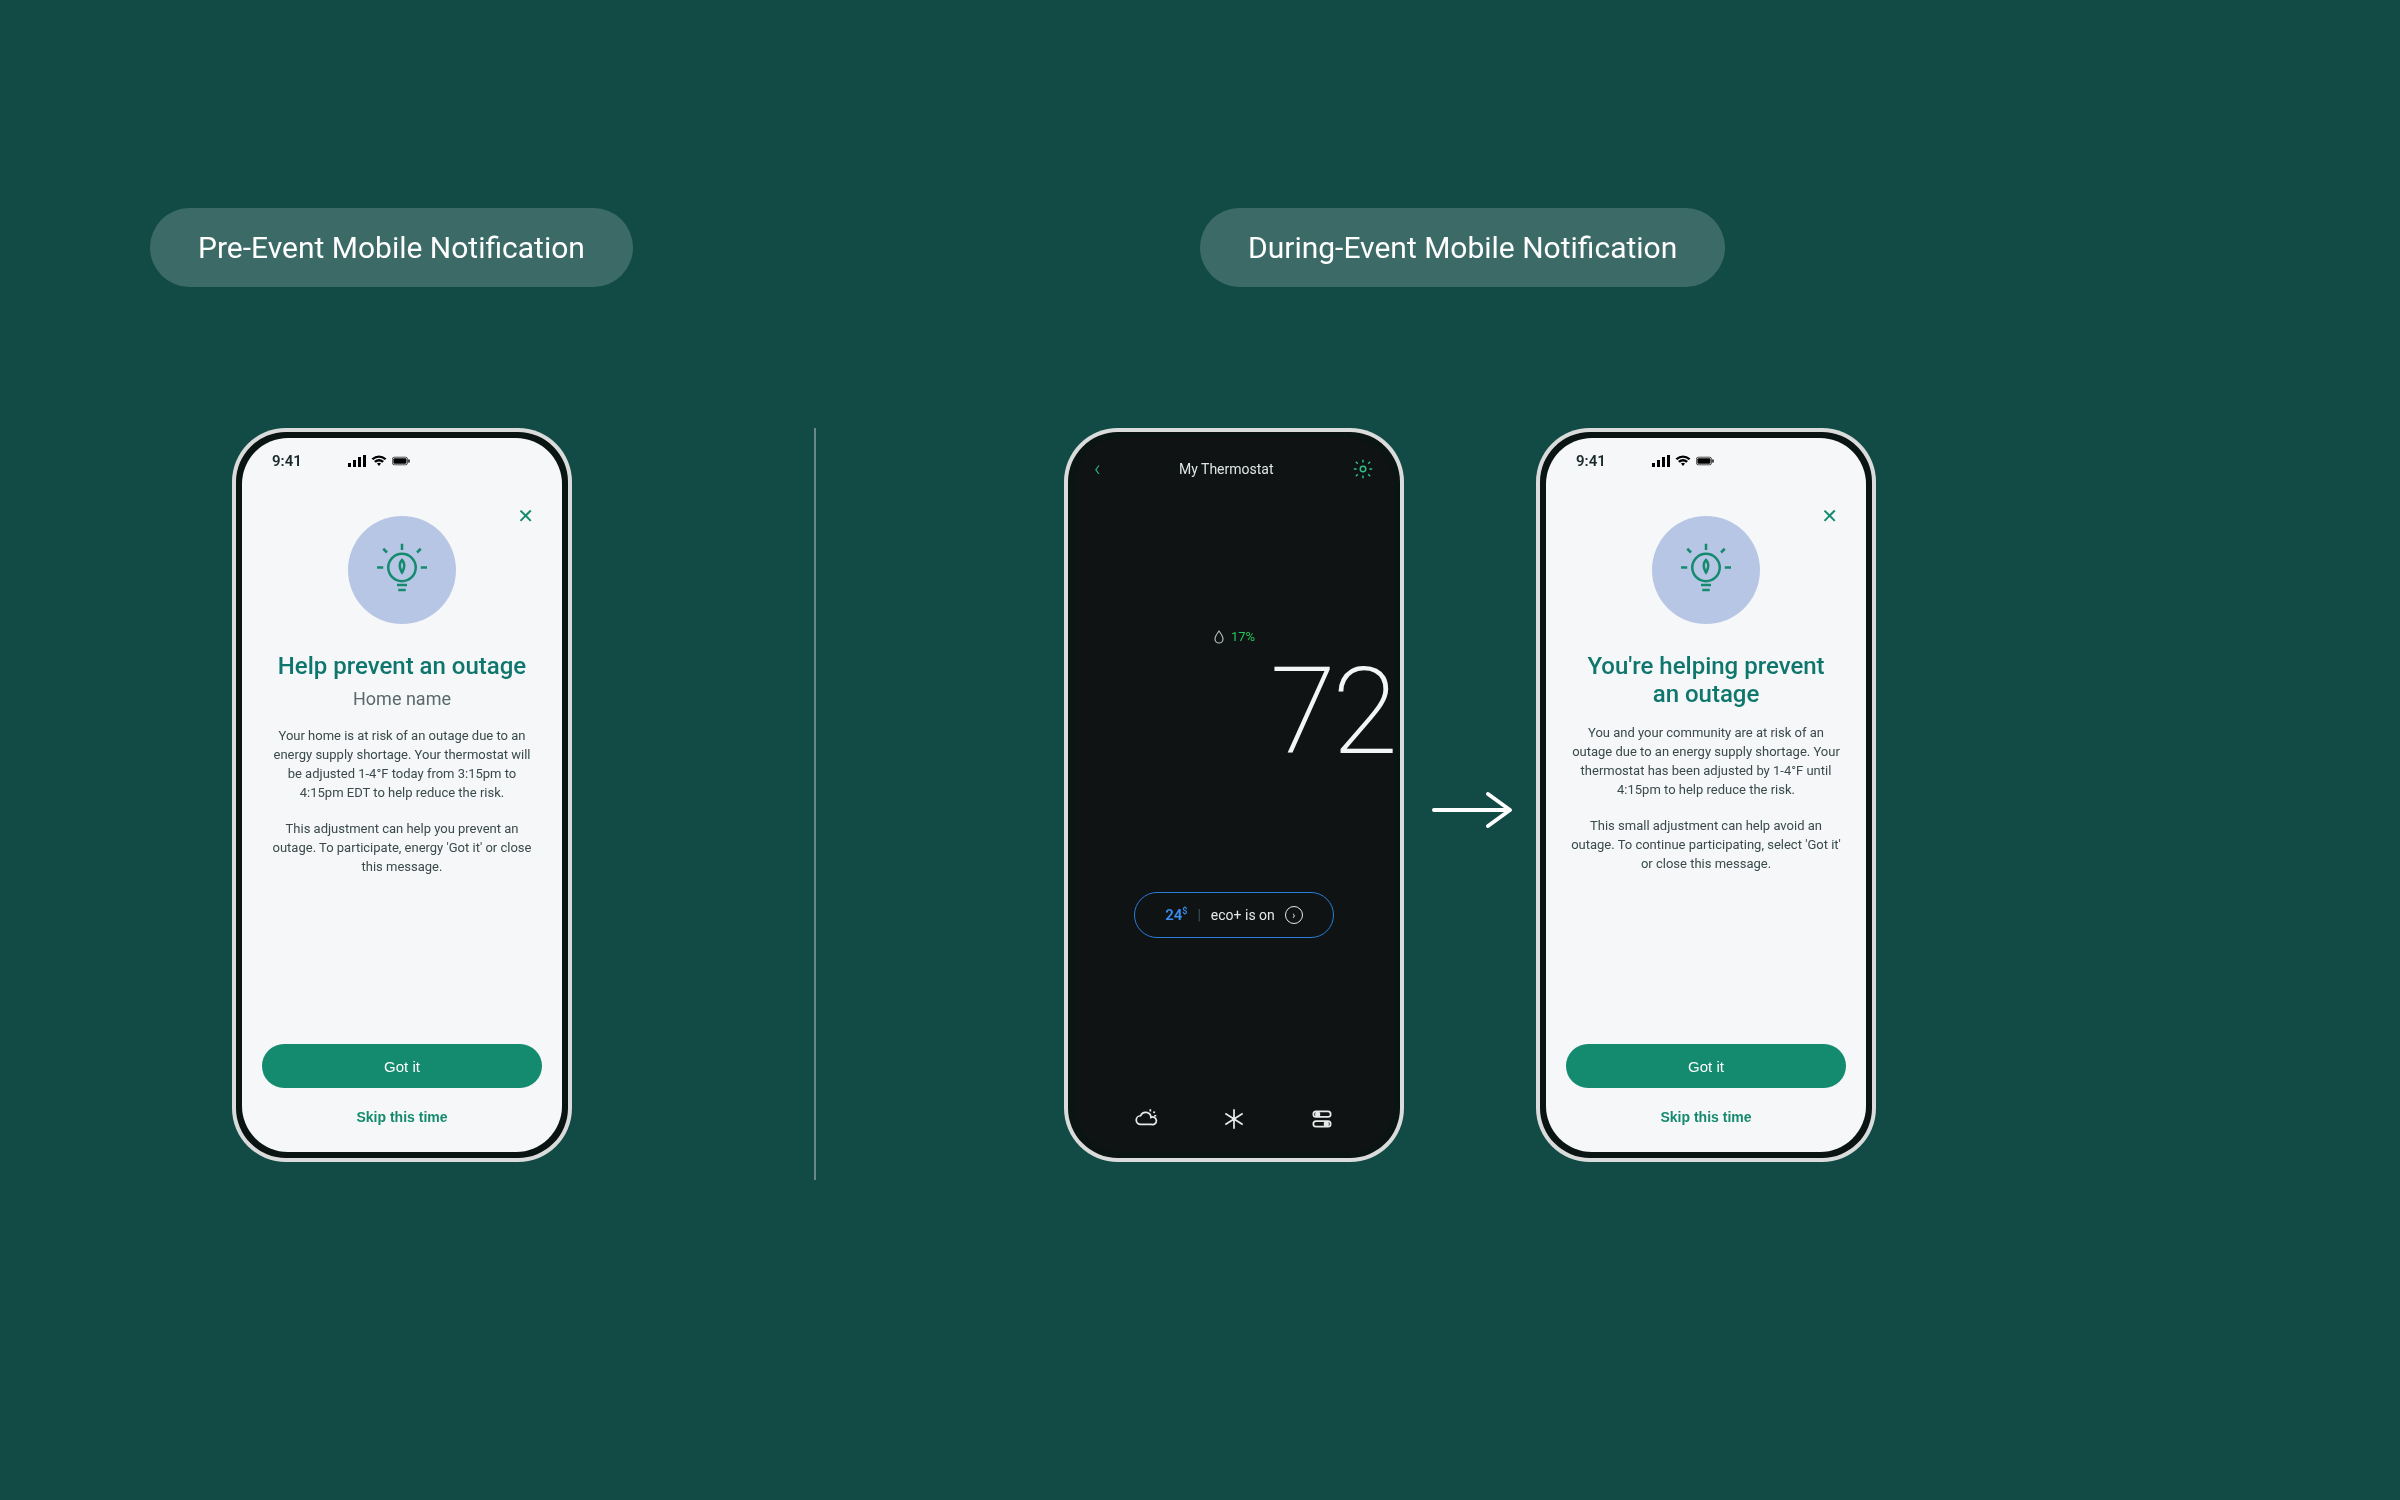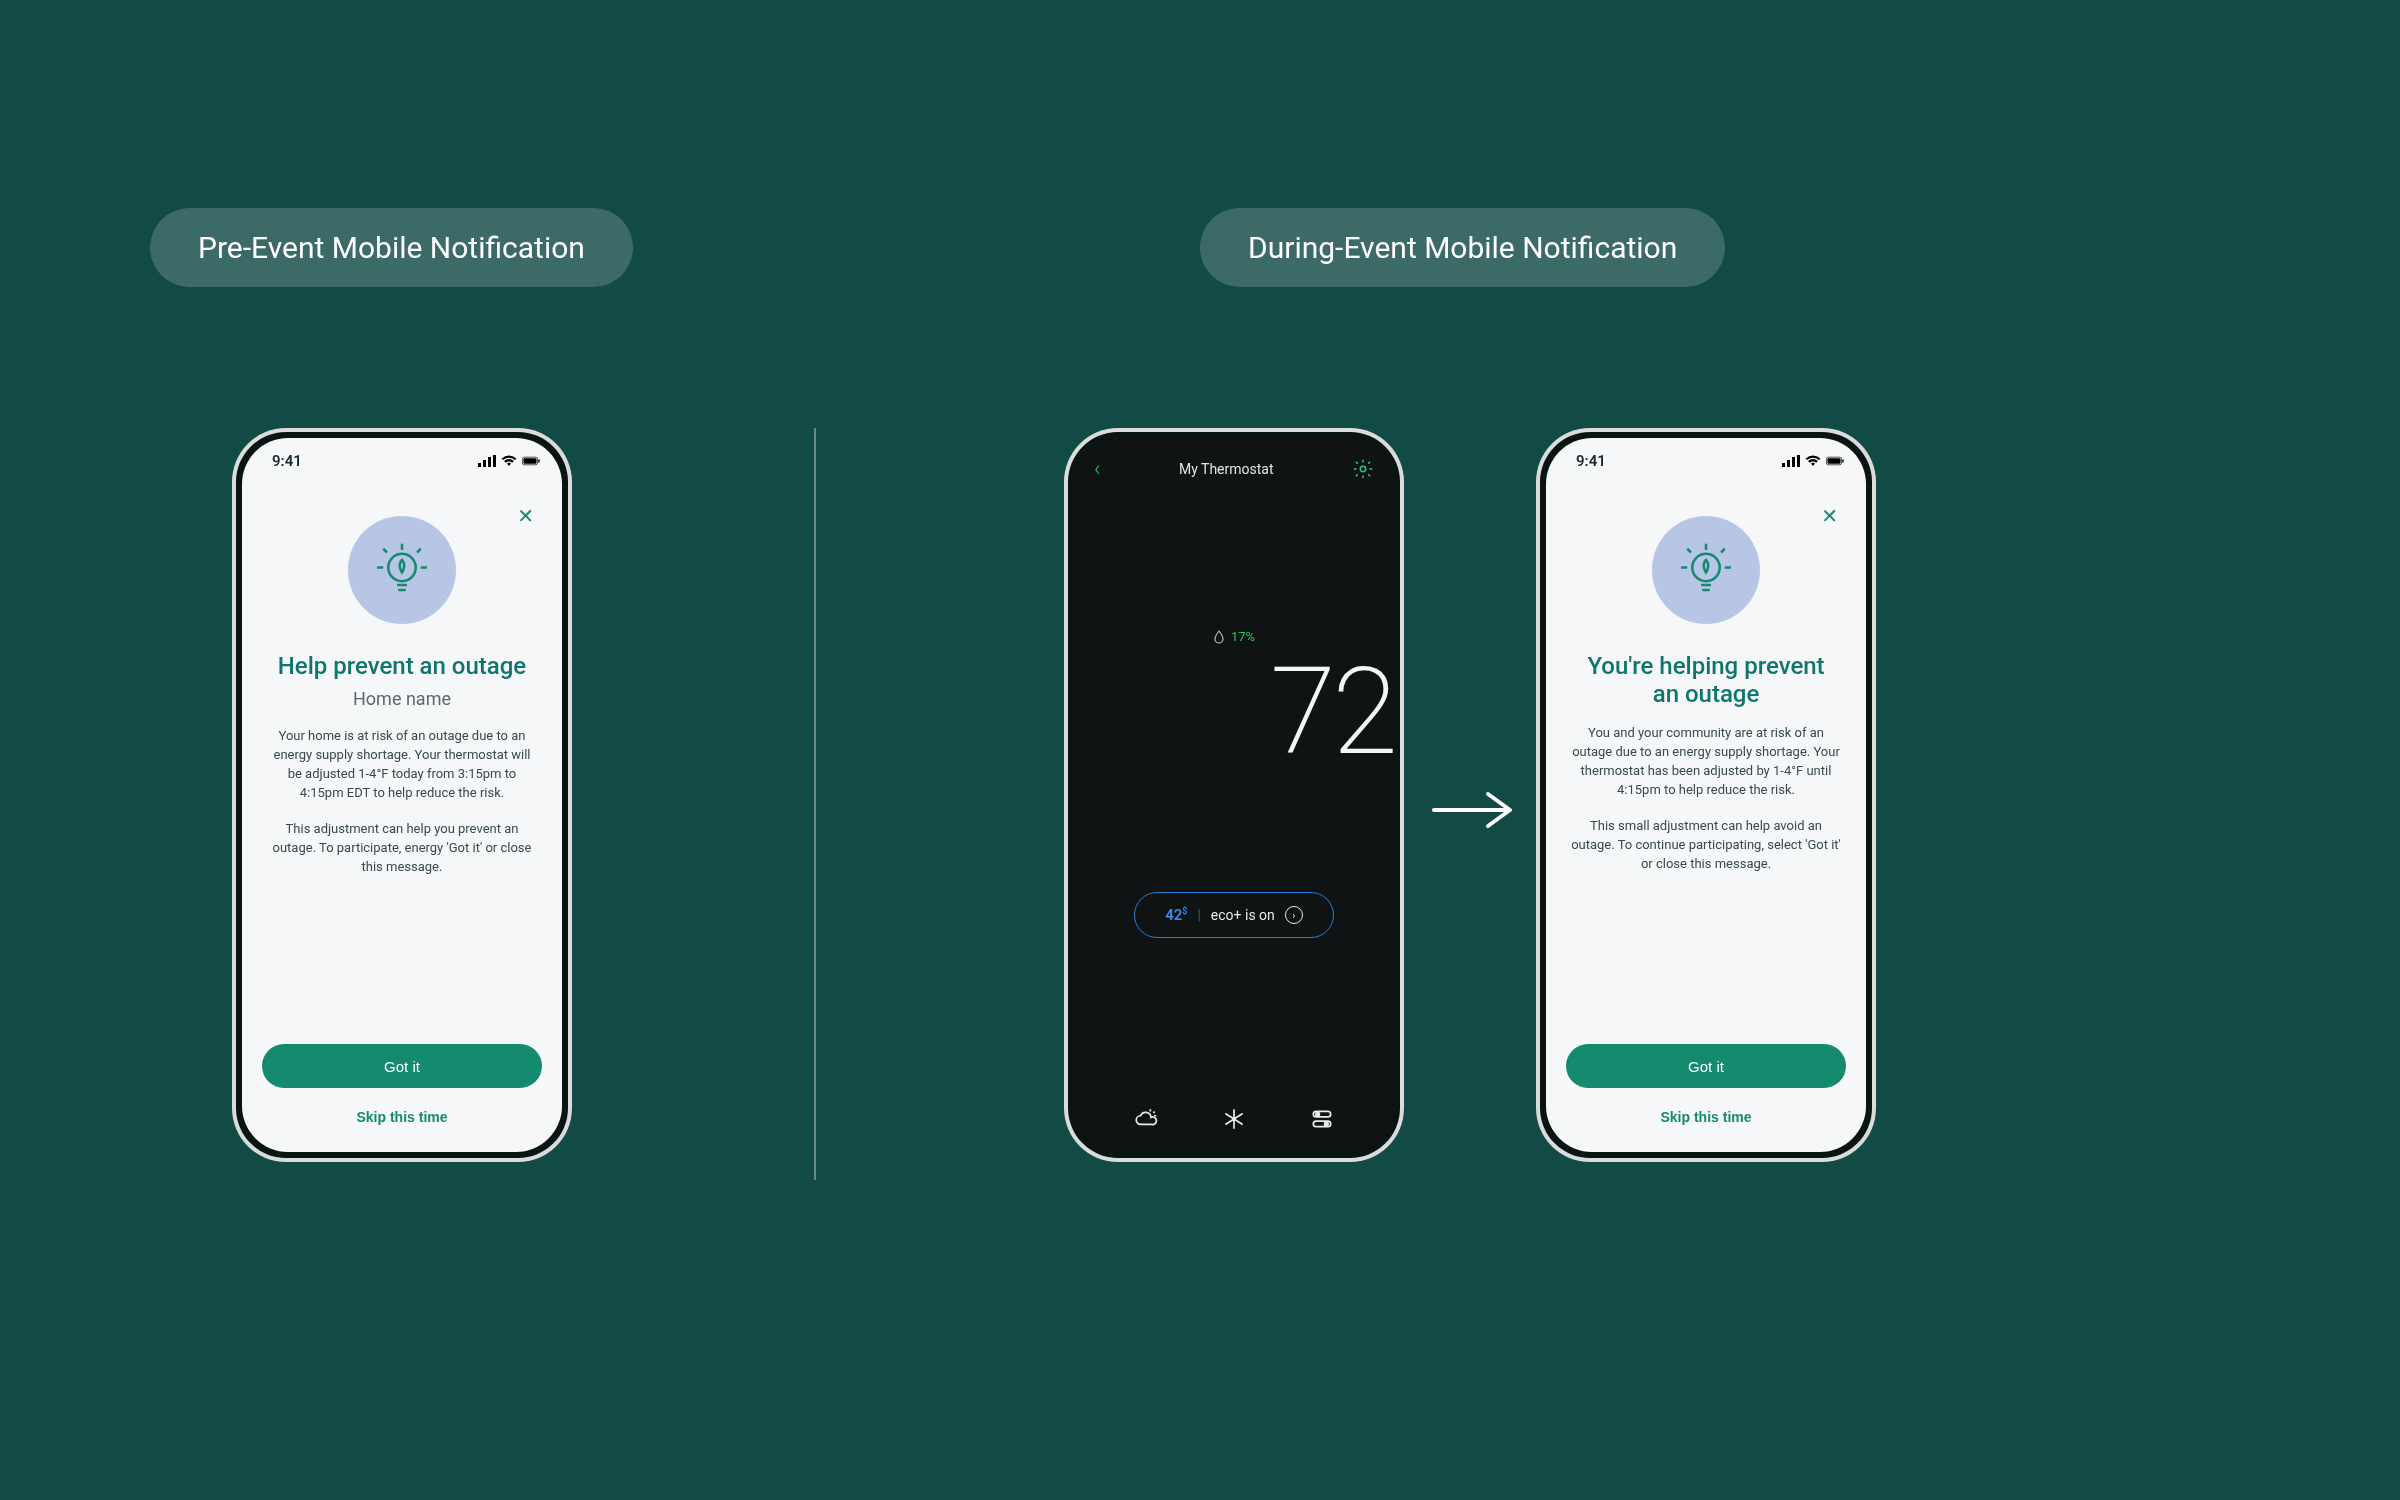--- a/index.html
+++ b/index.html
@@ -55,21 +55,20 @@
     position:absolute;
     inset:6px;
     border-radius:46px;
     overflow:hidden;
   }
 
   
   .light .screen{ background:var(--offwhite); color:#1a2a2a;}
   .statusbar{
     display:flex;
-    justify-content:space-between;
     align-items:center;
     padding:14px 22px 0 30px;
     font-size:15px;
     font-weight:600;
     gap:46px;
   }
   .statusbar .right{ display:flex; gap:4px; align-items:center;}
   .closebtn{
     position:absolute;
     top:66px; right:28px;
@@ -260,21 +259,21 @@
         </svg>
     </div>
     <div class="humidity">
       <svg width="12" height="14" viewBox="0 0 12 14">
           <path d="M6 1 C3 5 2 7 2 9 a4 4 0 0 0 8 0 C10 7 9 5 6 1 Z" fill="none" stroke="#b4bfbd" stroke-width="1.2"></path>
         </svg>
       <span>17%</span>
     </div>
     <div class="bigtemp">72</div>
     <div class="ecopill">
-      <span class="savings"><span>42</span><sup>$</sup></span>
+      <span class="savings"><span>24</span><sup>$</sup></span>
       <span class="sep">|</span>
       <span>eco+ is on</span>
       <span class="chev">›</span>
     </div>
     <div class="tabbar">
       <svg class="ico" viewBox="0 0 24 24">
           <path d="M7 17a4 4 0 0 1 0-8 5 5 0 0 1 9.6 1.5A3.5 3.5 0 1 1 17 17Z"></path>
           <line x1="16" y1="3" x2="16" y2="5"></line>
           <line x1="20" y1="5" x2="19" y2="6.5"></line>
           <line x1="21.5" y1="9" x2="19.5" y2="9"></line>

